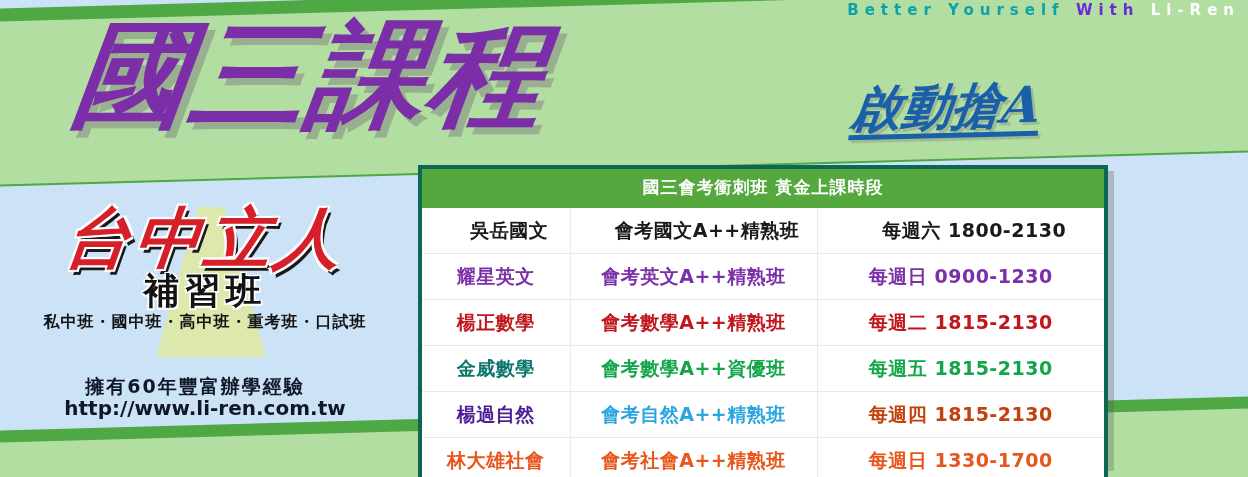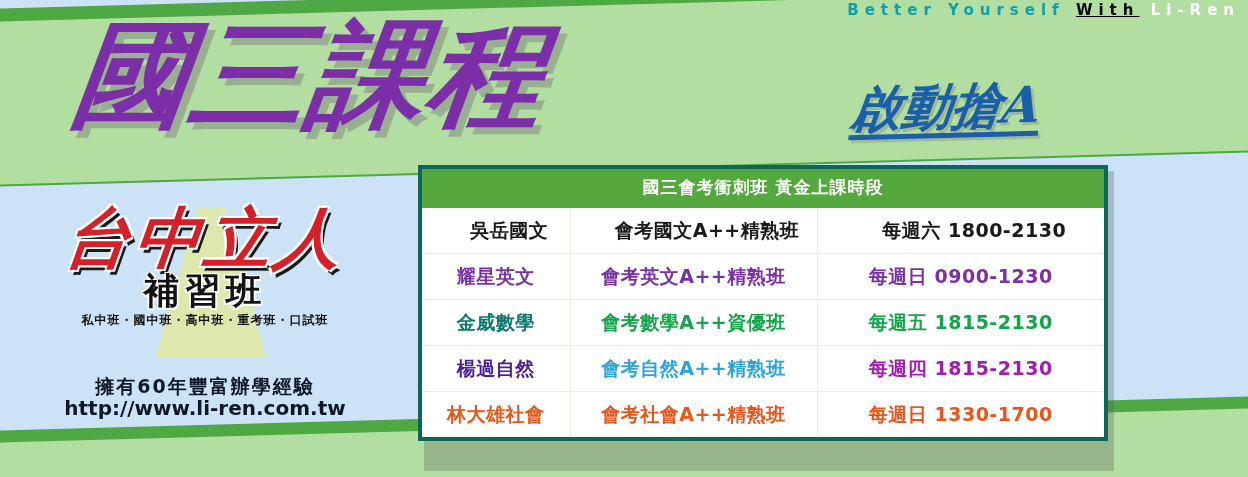--- a/index.html
+++ b/index.html
@@ -46,21 +46,21 @@
     transform:rotate(-1.55deg);transform-origin:0 0;
   }
 
   
   .tagline{
     position:absolute;top:1px;right:8px;
     font-size:15px;font-weight:bold;letter-spacing:6px;
     white-space:nowrap;
   }
   .tag-a{color:#12A0A8;}
-  .tag-b{color:#000000;text-decoration:underline;}
+  .tag-b{color:#6d28d9;}
   .tag-c{color:#FFFFFF;}
 
   
   .main-title{
     position:absolute;left:74px;top:14px;
     font-family:"DejaVu Serif","Liberation Serif",serif;
     font-size:116px;font-weight:bold;font-style:italic;
     color:#7C2EA8;
     letter-spacing:2px;
     text-shadow:7px 7px 0 rgba(120,120,120,.45);
@@ -102,25 +102,25 @@
   .logo-sub{
     position:relative;margin-top:2px;
     font-family:Liberation Serif, serif;
     font-size:36px;font-weight:bold;color:#121212;
     letter-spacing:5px;line-height:1.05;
     text-shadow:-1.5px -1.5px 0 #fff,1.5px -1.5px 0 #fff,-1.5px 1.5px 0 #fff,1.5px 1.5px 0 #fff;
     white-space:nowrap;
   }
   .logo-tags{
     position:relative;margin-top:1px;
-    font-size:12px;font-weight:bold;color:#141414;
+    font-size:16px;font-weight:bold;color:#141414;
     letter-spacing:1px;white-space:nowrap;
   }
   .logo-exp{
-    position:absolute;left:30px;top:375px;width:350px;text-align:center;
+    position:absolute;left:20px;top:375px;width:350px;text-align:center;
     font-size:19px;font-weight:bold;color:#101828;
     letter-spacing:2px;line-height:1.18;white-space:nowrap;
   }
   .logo-url{
     position:absolute;left:30px;top:397px;width:350px;text-align:center;
     font-size:20px;font-weight:bold;color:#101828;
     letter-spacing:0px;line-height:1.15;white-space:nowrap;
   }
 
   
@@ -212,28 +212,33 @@
             <td class="r0" style="color: rgb(26, 26, 26);">吳岳國文</td>
             <td class="r0" style="color: rgb(26, 26, 26);">會考國文A++精熟班</td>
             <td class="r0 cell-time" style="color: rgb(26, 26, 26);">每週六 1800-2130</td>
           </tr>
           <tr>
             <td class="r1" style="color: rgb(123, 47, 168);">耀星英文</td>
             <td class="r1" style="color: rgb(123, 47, 168);">會考英文A++精熟班</td>
             <td class="r1 cell-time" style="color: rgb(123, 47, 168);">每週日 0900-1230</td>
           </tr>
           <tr>
+            <td class="r2" style="color: rgb(192, 22, 28);">楊正數學</td>
+            <td class="r2" style="color: rgb(192, 22, 28);">會考數學A++精熟班</td>
+            <td class="r2 cell-time" style="color: rgb(192, 22, 28);">每週二 1815-2130</td>
+          </tr>
+          <tr>
             <td class="r3" style="color: #0f766e;">金威數學</td>
             <td class="r3" style="color: rgb(18, 165, 74);">會考數學A++資優班</td>
             <td class="r3 cell-time" style="color: rgb(18, 165, 74);">每週五 1815-2130</td>
           </tr>
           <tr>
             <td class="r4" style="color: #4c1d95;">楊過自然</td>
             <td class="r4" style="color: rgb(42, 165, 223);">會考自然A++精熟班</td>
-            <td class="r4 cell-time" style="color: #a21caf; margin-left: 16px;">每週四 1815-2130</td>
+            <td class="r4 cell-time" style="color: #c2410c; margin-left: 16px;">每週四 1815-2130</td>
           </tr>
           <tr>
             <td class="r5" style="color: rgb(232, 86, 27);">林大雄社會</td>
             <td class="r5" style="color: rgb(232, 86, 27);">會考社會A++精熟班</td>
             <td class="r5 cell-time" style="color: rgb(232, 86, 27);">每週日 1330-1700</td>
           </tr>
         </tbody>
     </table>
   </div>
 

